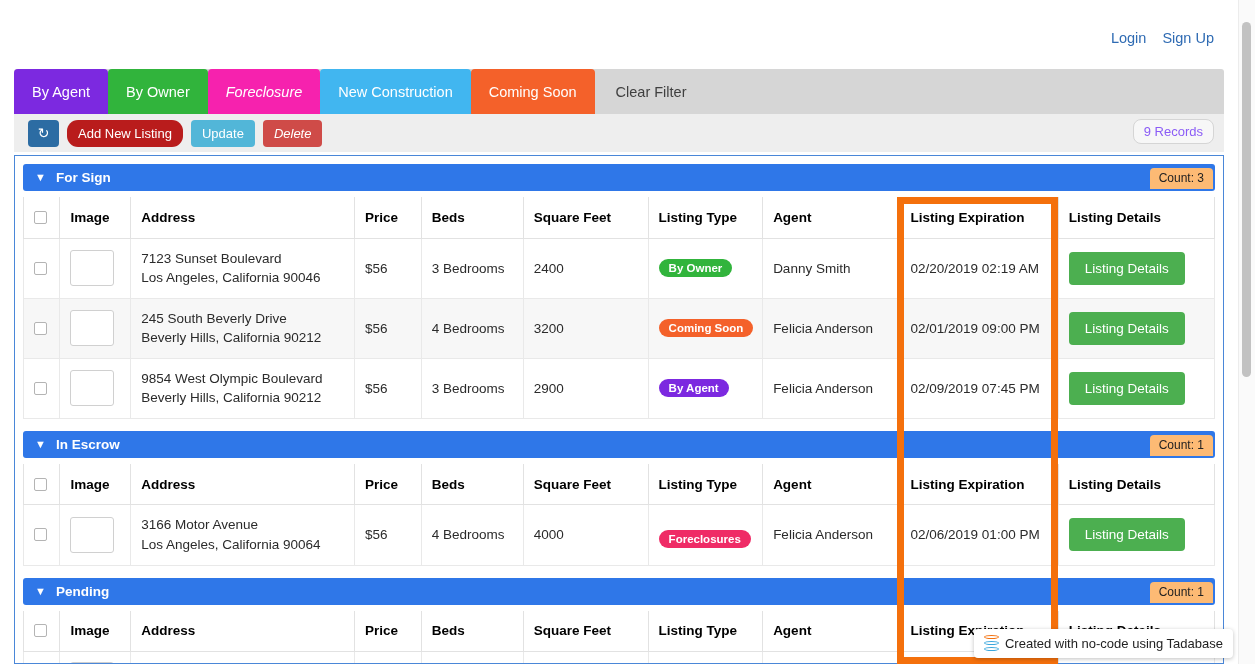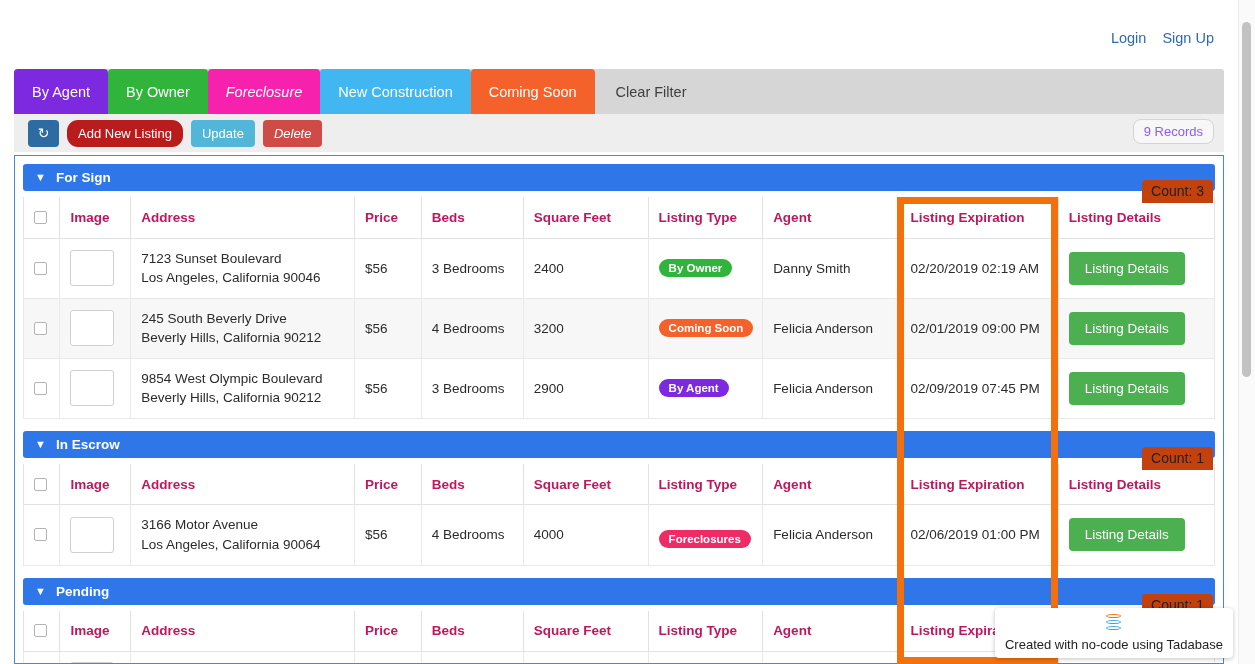--- a/index.html
+++ b/index.html
@@ -70,29 +70,29 @@
   .panel-inner { padding:8px 8px 0 8px; }
 
   
   .sec-head {
     position:relative; height:27px; background:#2f77e8; border-radius:3px;
     display:flex; align-items:center; margin-bottom:6px;
   }
   .sec-caret { margin-left:12px; margin-right:10px; color:#fff; font-size:11px; line-height:1; }
   .sec-title { color:#fff; font-size:13.5px; font-weight:bold; }
   .count-badge {
-    position:absolute; right:2px; top:16px; background:#c2410c;
-    border-radius:4px 4px 0 0; font-size:14px; color:#222;
+    position:absolute; right:2px; top:4px; background:#fdba74;
+    border-radius:4px 4px 0 0; font-size:12px; color:#222;
     padding:3px 9px 4px 9px;
   }
 
   
   table.grid { width:100%; border-collapse:collapse; table-layout:fixed; }
   table.grid th {
-    text-align:left; font-size:13.5px; font-weight:bold; color:#be185d;
+    text-align:left; font-size:13.5px; font-weight:bold; color:#000000;
     border:1px solid #e2e2e2; border-top:none; padding:12px 10px; background:#fff;
     height:41px; vertical-align:middle;
   }
   table.grid td {
     font-size:13.5px; color:#2b2b2b; border:1px solid #e9e9e9;
     padding:10px; vertical-align:middle; background:#fff;
   }
   table.grid tr.alt td { background:#f7f7f7; }
   .c-chk   { width:35px; }
   .c-img   { width:68px; }
@@ -149,21 +149,21 @@
   .hl-box {
     position:absolute; left:897px; top:197px; width:161px; height:467px;
     border:7px solid #f4700c; pointer-events:none; z-index:40;
   }
 
   
   .tada {
     position:absolute; right:22px; bottom:6px; z-index:60;
     background:#fff; border-radius:4px; box-shadow:0 1px 4px rgba(0,0,0,.25);
     display:flex; align-items:center; gap:6px; padding:6px 10px;
-    font-size:13px; color:#222;flex-direction:column;
+    font-size:13px; color:#222;
   }
   .tada .db {
     width:15px; height:17px; position:relative; display:inline-block; flex:0 0 auto;
   }
   .tada .db i {
     position:absolute; left:0; width:15px; height:4px; border-radius:50%;
     border:1.4px solid #f4700c; background:#fff; box-sizing:border-box;
   }
   .tada .db i:nth-child(1){ top:0; }
   .tada .db i:nth-child(2){ top:6px; border-color:#3aa7dd; }

